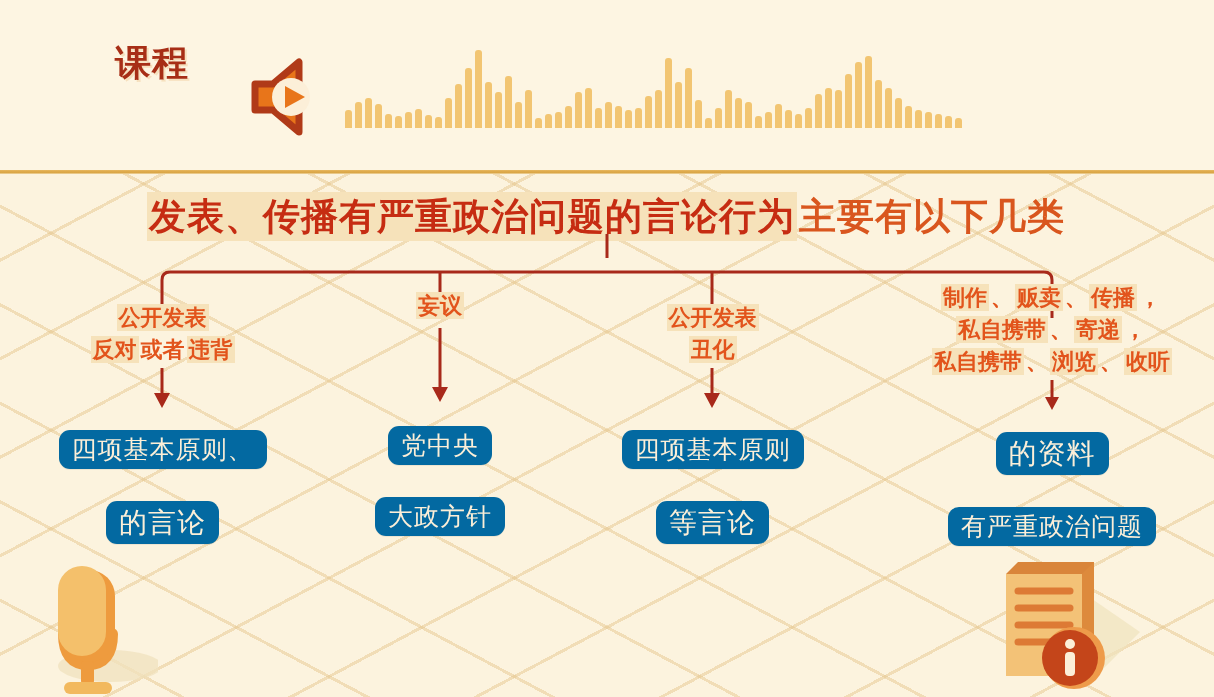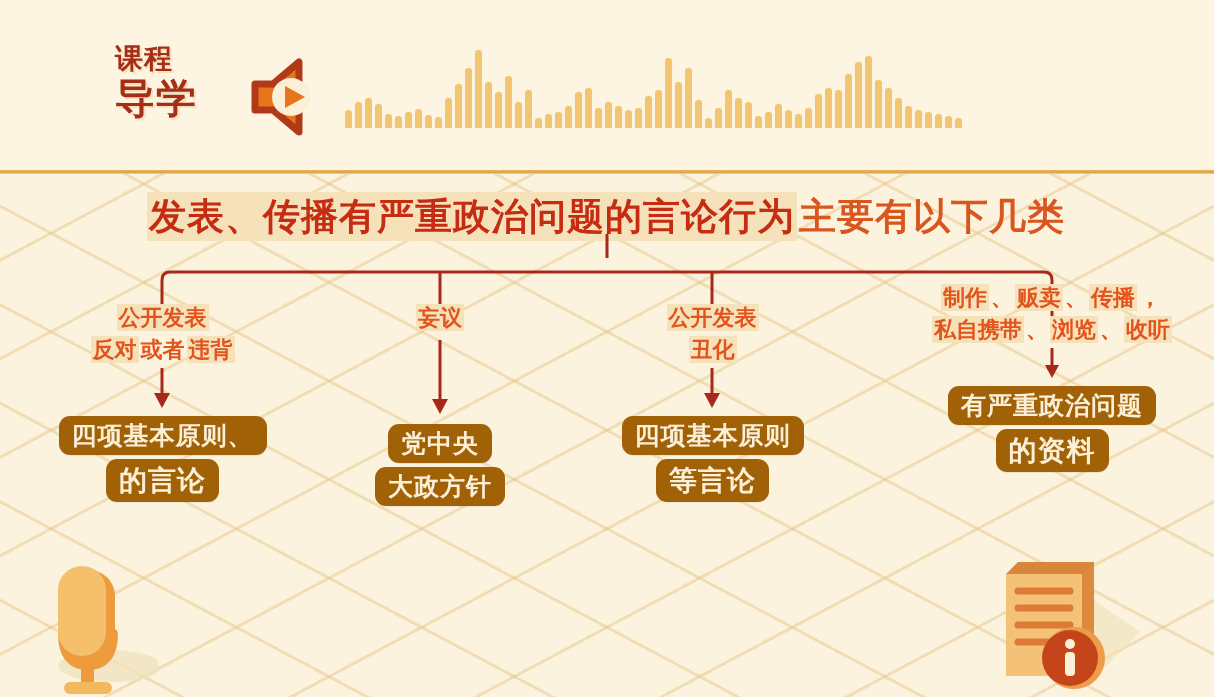--- a/index.html
+++ b/index.html
@@ -12,21 +12,21 @@
 
   
   #header{position:absolute;left:0;top:0;width:1214px;height:173px;background:#FDF5E2;}
   #header-divider{position:absolute;left:0;top:170px;width:1214px;height:4px;
     background:linear-gradient(to bottom,#E8B860 0%,#D9A341 60%,#F0D9A8 100%);}
 
   #logo{position:absolute;left:115px;top:45px;width:110px;height:90px;}
   .logo-line{font-family:"DejaVu Sans","Liberation Sans",sans-serif;
     font-weight:bold;color:#A72E16;letter-spacing:1px;line-height:1;
     text-shadow:2px 2px 0 #F6E0BE;}
-  .logo-l1{font-size:28px;}
+  .logo-l1{font-size:36px;}
   .logo-l2{font-size:40px;margin-top:5px;}
 
   #speaker-icon{position:absolute;left:243px;top:52px;width:86px;height:88px;}
 
   #waveform{position:absolute;left:345px;top:18px;width:800px;height:110px;
     display:flex;align-items:flex-end;gap:3px;}
   .wbar{width:7px;background:#F2C572;border-radius:3px 3px 0 0;flex:0 0 auto;}
 
   
   #main{position:absolute;left:0;top:174px;width:1214px;height:523px;
@@ -44,38 +44,37 @@
   #title .plain{color:#D9561E;padding:3px 2px;}
 
   
   #connector{position:absolute;left:0;top:48px;width:1214px;height:115px;}
 
   
   .branch{position:absolute;text-align:center;}
   .blabel{font-size:22px;font-weight:bold;line-height:1.45;white-space:nowrap;}
   .blabel .hl{background:#F6E2BA;color:#E2541C;padding:1px 2px;}
   .blabel .nb{color:#E2541C;padding:1px 2px;}
-  .pill{display:inline-block;background:#a16207;color:#FCEFD8;border-radius:11px;
-    padding:4px 13px;font-size:25px;font-weight:bold;line-height:1.25;white-space:nowrap;
-    margin:2px 0;letter-spacing:1px;box-shadow:0 1px 0 rgba(0,0,0,.06);}
+  .pill{display:inline-block;background:#0369a1;color:#FCEFD8;border-radius:11px;
+    padding:4px 13px;font-size:25px;font-weight:normal;line-height:1.25;white-space:nowrap;
+    margin:16px 0;letter-spacing:1px;box-shadow:0 1px 0 rgba(0,0,0,.06);}
   .pill.small{font-size:28px;}
 
   
   .illus{position:absolute;}
 </style>
 </head>
 <body>
 
 <div id="root">
 
   <div id="header">
 
     <div id="logo">
       <div class="logo-line logo-l1">课程</div>
-      <div class="logo-line logo-l2">导学</div>
     </div>
 
     <div id="speaker-icon">
       <svg width="86" height="88" viewBox="0 0 86 88">
         <path d="M56 10 L56 80 L30 58 L12 58 L12 32 L30 32 Z" fill="#E8751A" stroke="#B03A18" stroke-width="7" stroke-linejoin="round"></path>
         <circle cx="48" cy="45" r="19" fill="#FCEFD8"></circle>
         <path d="M42 34 L62 45 L42 56 Z" fill="#E8751A"></path>
         <path d="M48 26 a19 19 0 0 0 0 38 z" fill="#E8751A" opacity="0"></path>
       </svg>
     </div>
@@ -174,21 +173,21 @@
       <svg width="305" height="44">
         <path d="M152 2 L152 28" stroke="#A8291A" stroke-width="3" fill="none"></path>
         <path d="M144 27 L160 27 L152 42 Z" fill="#A8291A"></path>
       </svg>
       <div>
         <div><span class="pill">四项基本原则、</span></div>
         <div><span class="pill small">的言论</span></div>
       </div>
     </div>
 
-    <div class="branch" style="left:325px;top:128px;width:230px;">
+    <div class="branch" style="left:325px;top:116px;width:230px;">
       <div class="blabel" style="margin-bottom:4px;">
         <div><span class="hl">妄议</span></div>
       </div>
       <svg width="230" height="80">
         <path d="M115 2 L115 62" stroke="#A8291A" stroke-width="3" fill="none"></path>
         <path d="M107 61 L123 61 L115 76 Z" fill="#A8291A"></path>
       </svg>
       <div>
         <div><span class="pill">党中央</span></div>
         <div><span class="pill">大政方针</span></div>
@@ -209,30 +208,33 @@
         <div><span class="pill small">等言论</span></div>
       </div>
     </div>
 
     <div class="branch" style="left:890px;top:108px;width:324px;">
       <div class="blabel">
         <div>
           <span class="hl">制作</span><span class="nb">、</span><span class="hl">贩卖</span><span class="nb">、</span><span class="hl">传播</span><span class="nb">，</span>
         </div>
         <div>
+          <span class="hl">私自携带</span><span class="nb">、</span><span class="hl">寄递</span><span class="nb">，</span>
+        </div>
+        <div>
           <span class="hl">私自携带</span><span class="nb">、</span><span class="hl">浏览</span><span class="nb">、</span><span class="hl">收听</span>
         </div>
       </div>
       <svg width="324" height="34">
         <path d="M162 2 L162 20" stroke="#A8291A" stroke-width="3" fill="none"></path>
         <path d="M155 19 L169 19 L162 32 Z" fill="#A8291A"></path>
       </svg>
       <div>
+        <div><span class="pill small">的资料</span></div>
         <div><span class="pill">有严重政治问题</span></div>
-        <div><span class="pill small">的资料</span></div>
       </div>
     </div>
 
     <div class="illus" style="left:18px;top:386px;width:140px;height:140px;">
       <svg width="140" height="140" viewBox="0 0 140 140">
         <ellipse cx="92" cy="106" rx="52" ry="16" fill="#F0E2BE" opacity=".75"></ellipse>
         <path d="M46 74 q0 30 24 30 q24 0 24 -30" fill="none" stroke="#EE9B3E" stroke-width="12" stroke-linecap="round"></path>
         <rect x="63" y="100" width="13" height="26" rx="5" fill="#EE9B3E"></rect>
         <rect x="46" y="122" width="48" height="12" rx="6" fill="#F2B95E"></rect>
         <rect x="45" y="10" width="52" height="92" rx="26" fill="#EE9B3E"></rect>

